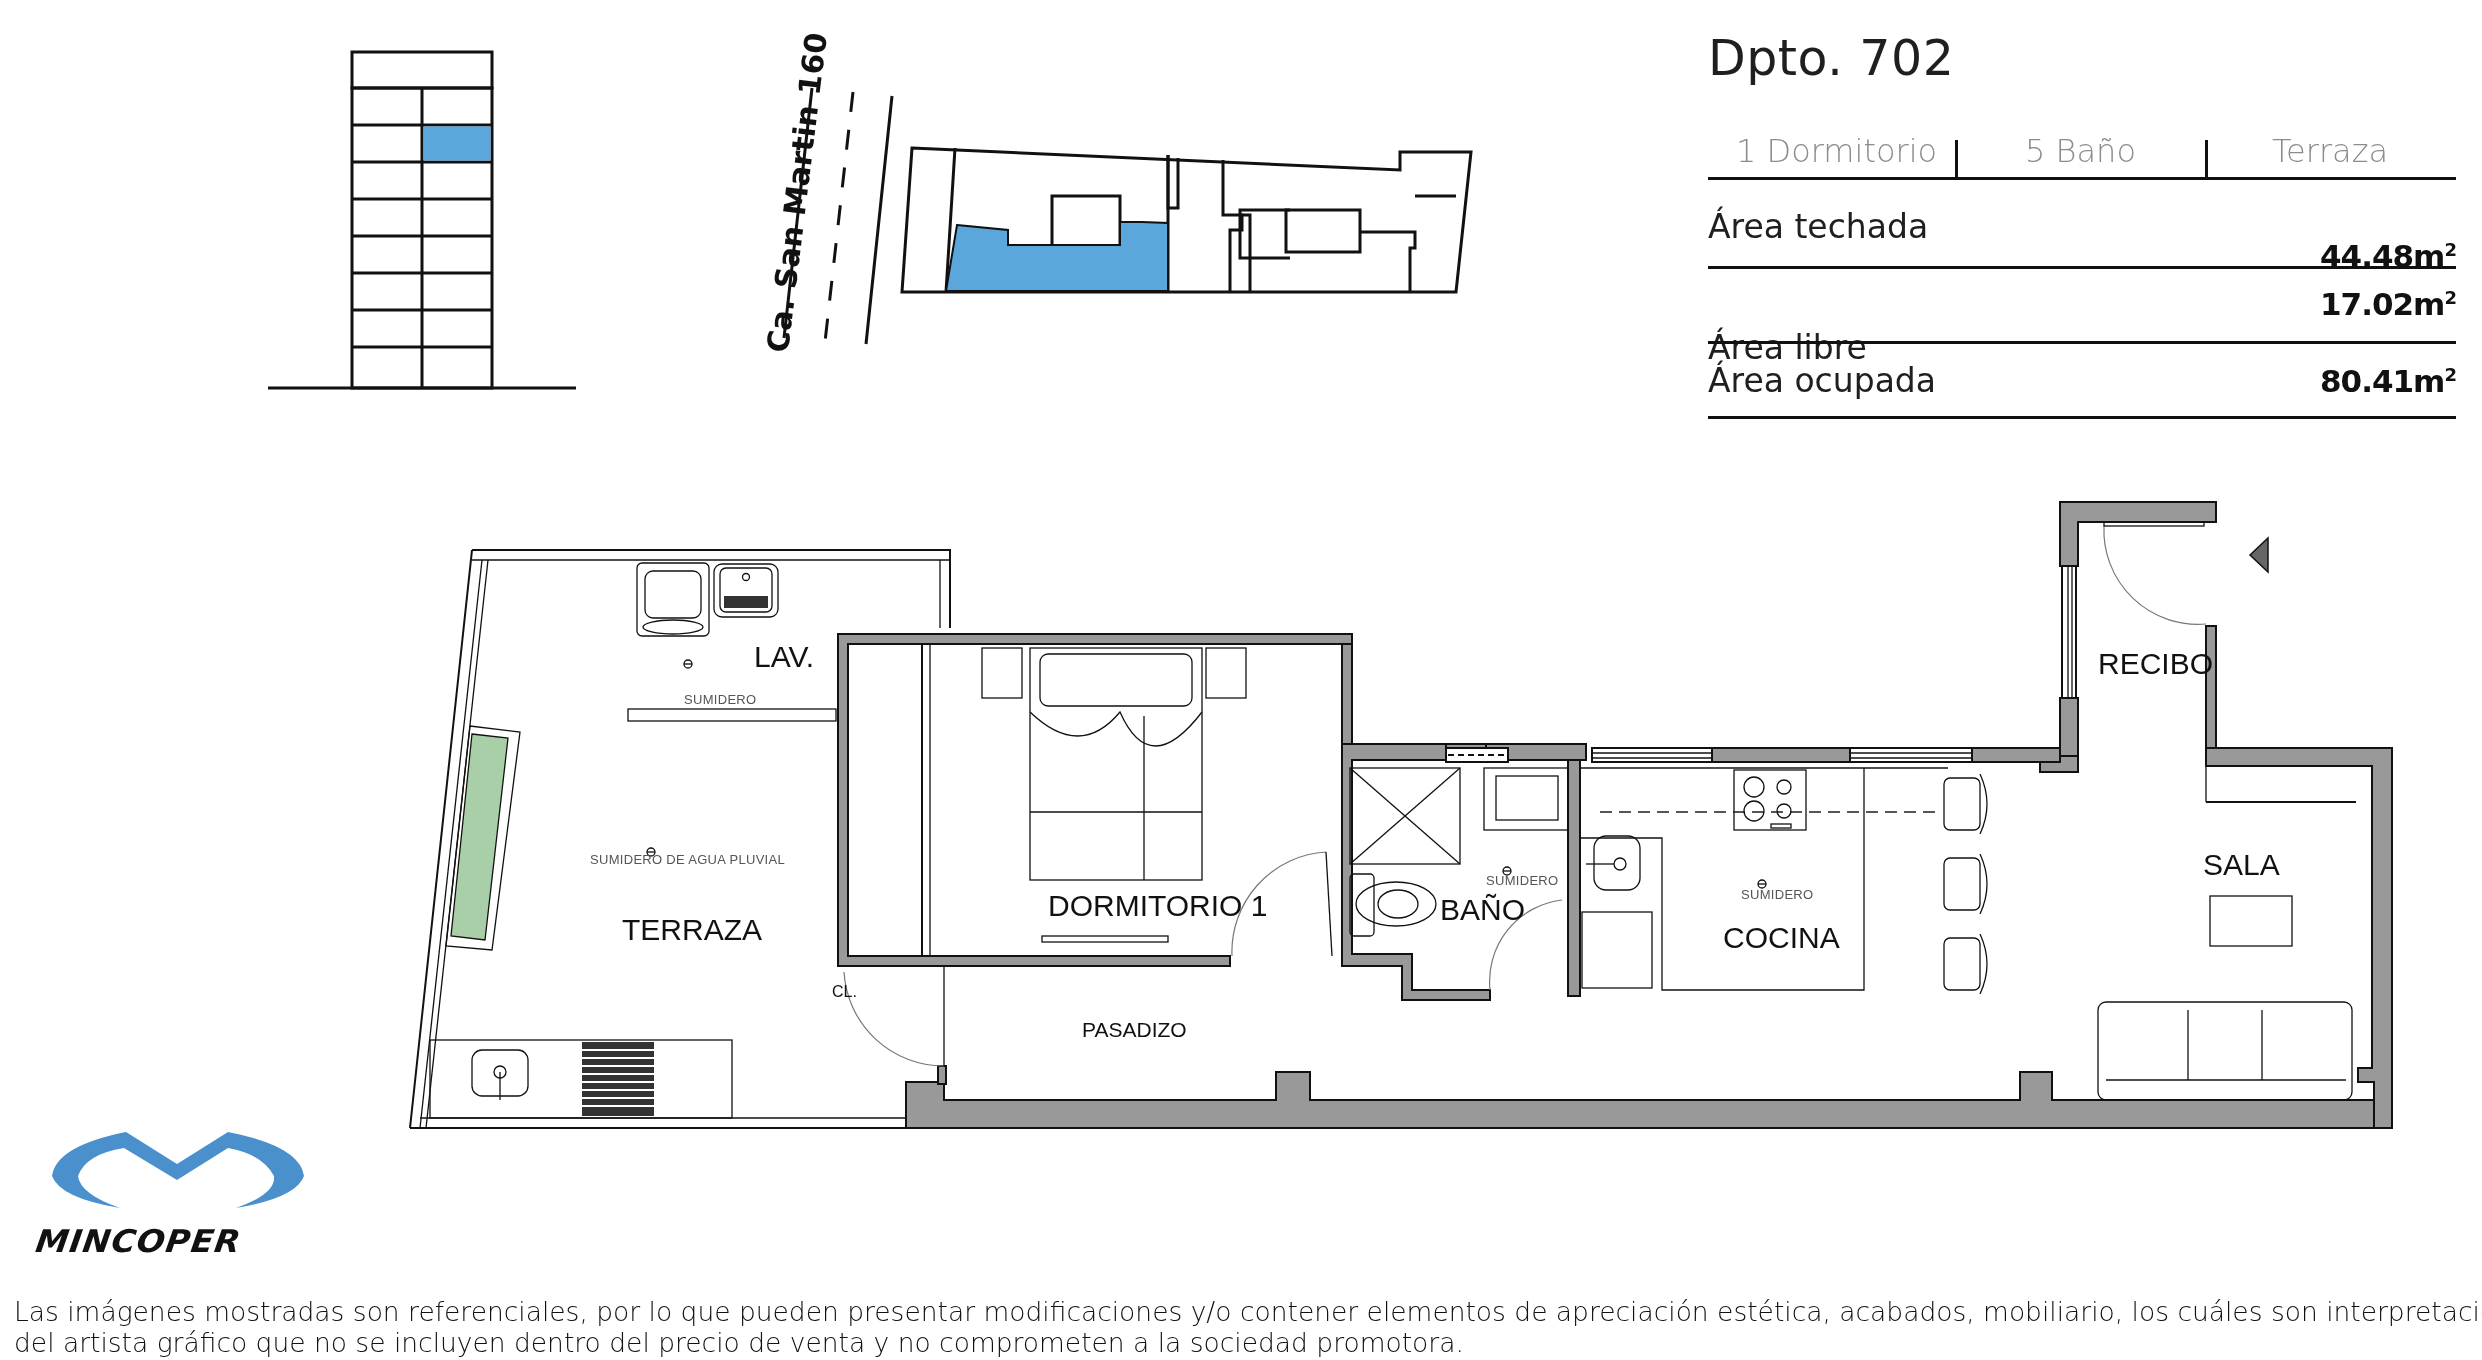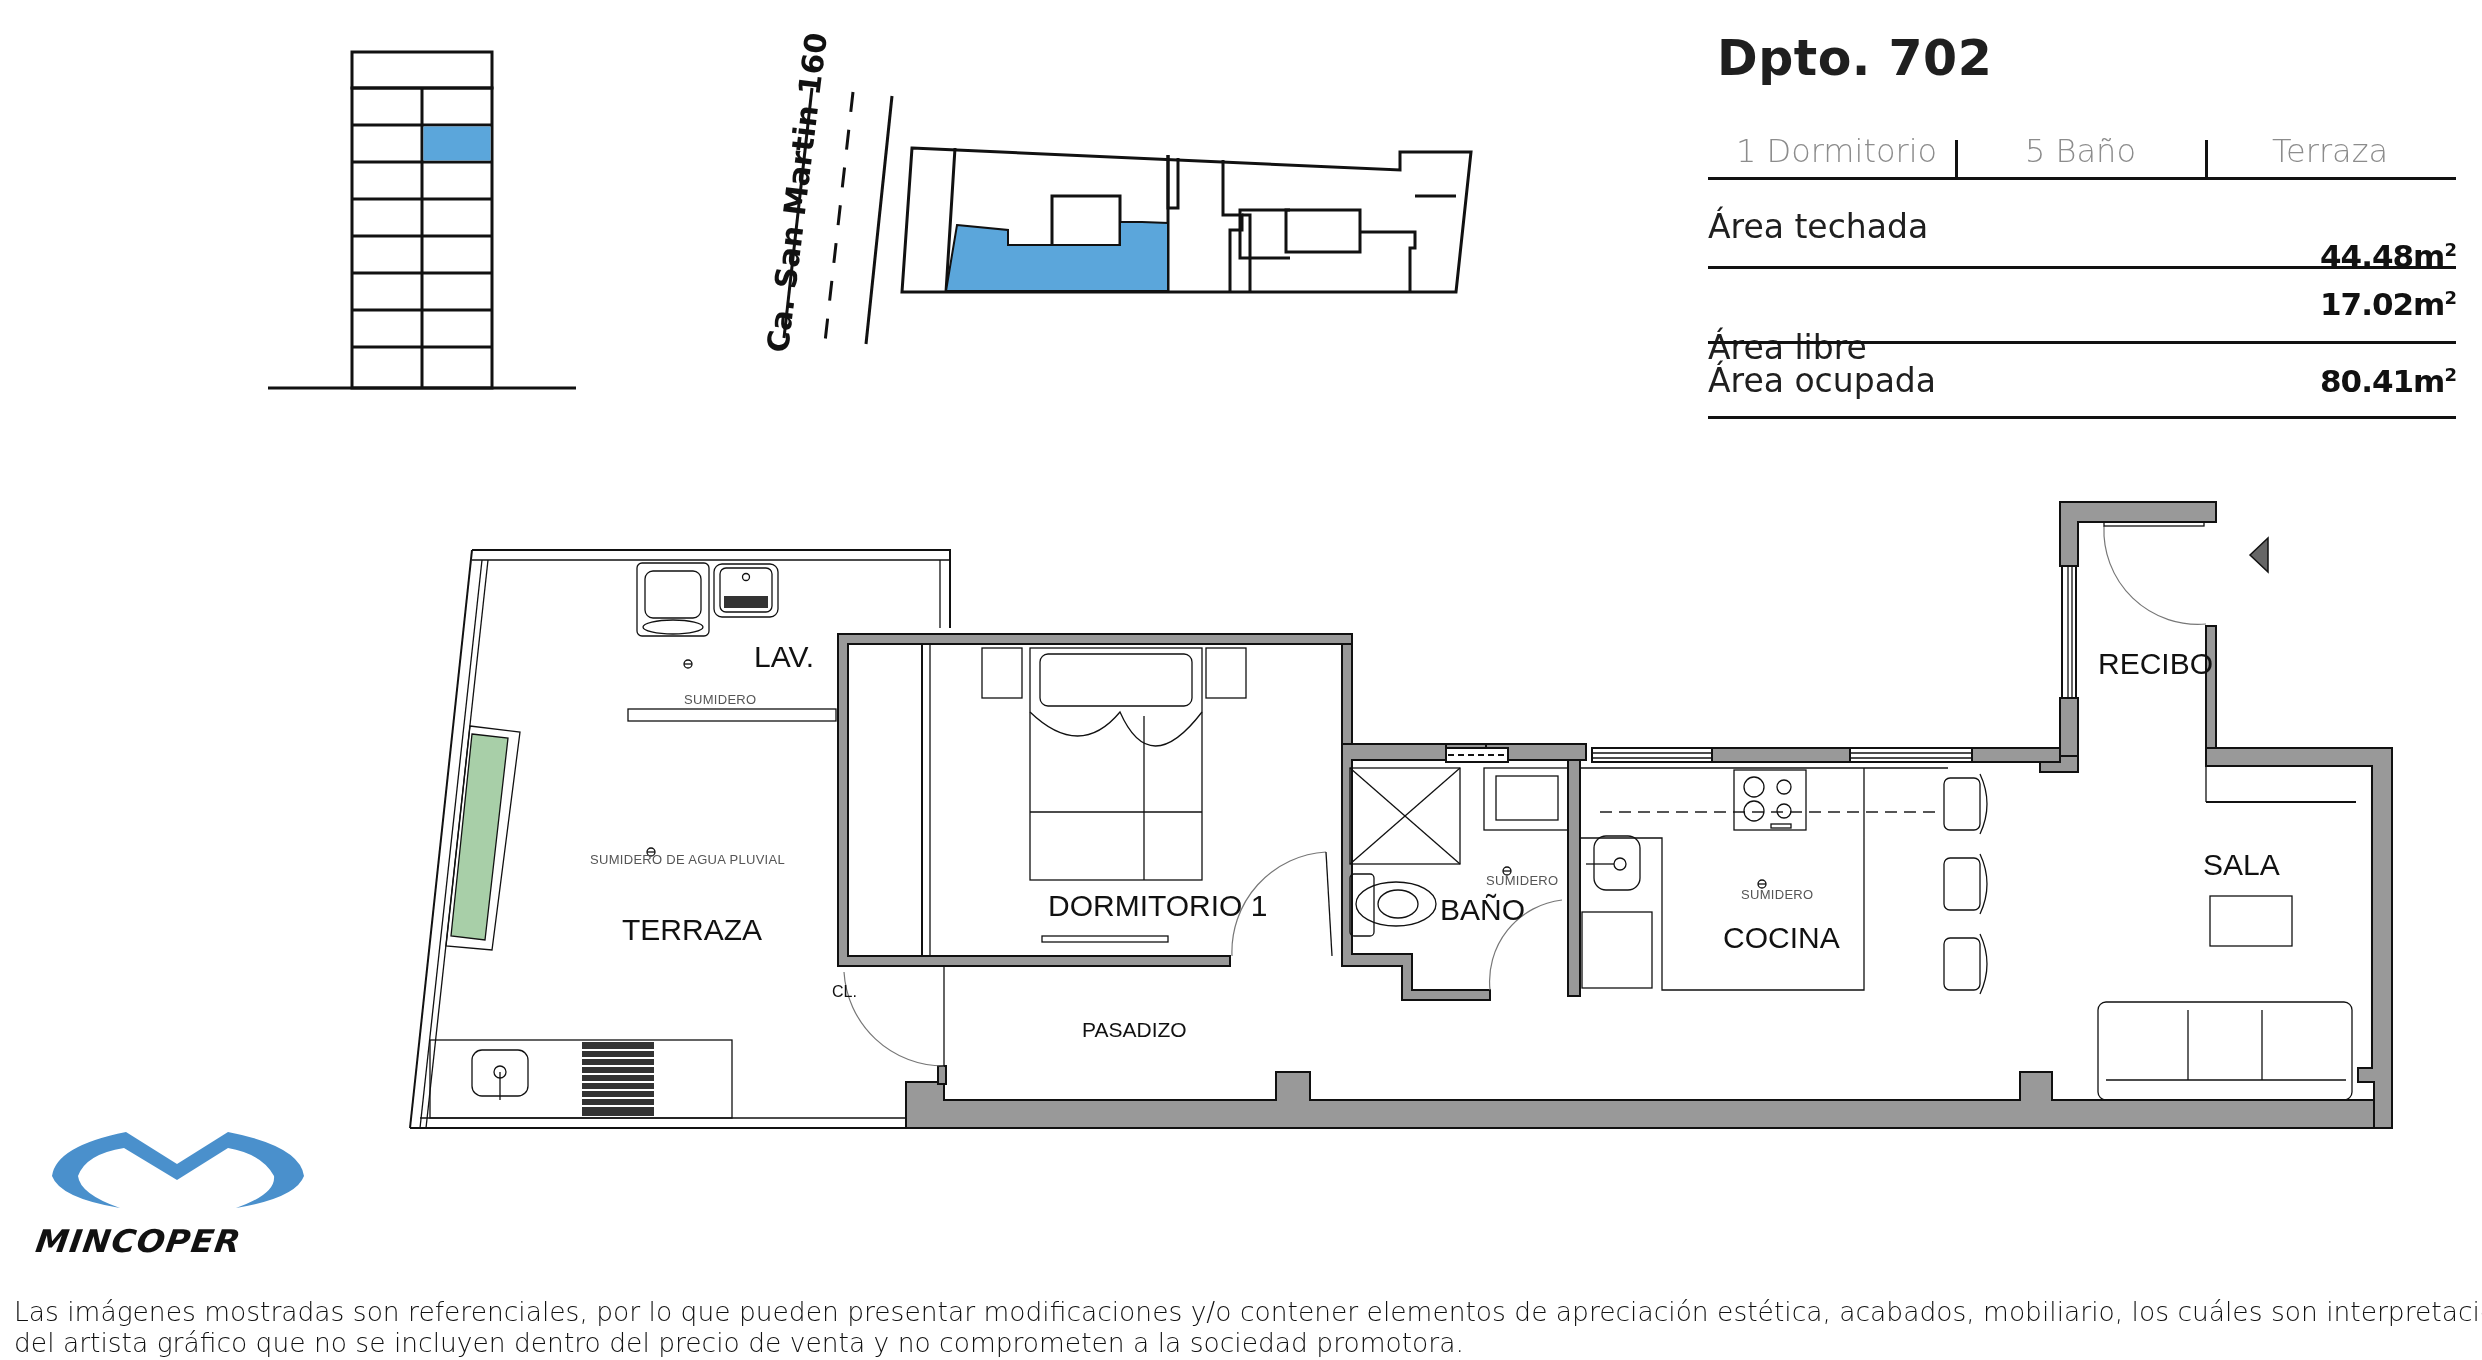--- a/index.html
+++ b/index.html
@@ -1,19 +1,19 @@
 <!DOCTYPE html>
 <html><head>
 <meta charset="utf-8">
 <style>
   html,body{margin:0;padding:0;background:#fff;}
   body{width:2482px;height:1360px;position:relative;overflow:hidden;font-family:"DejaVu Sans","Liberation Sans",sans-serif;color:#1a1a1a;}
   .abs{position:absolute;}
   svg{position:absolute;left:0;top:0;}
-  .title{left:1708px;top:30px;font-size:49px;font-weight:bold;color:#1f1f1f;letter-spacing:0.5px;font-family:"DejaVu Sans",sans-serif;margin-left:9px;}
+  .title{left:1708px;top:30px;font-size:49px;font-weight:normal;color:#1f1f1f;letter-spacing:0.5px;font-family:"DejaVu Sans",sans-serif;}
   .feat{top:132px;font-size:32px;color:#8c8c8c;font-family:"DejaVu Sans",sans-serif;font-weight:200;}
   .arow-label{left:1708px;font-size:33px;color:#1f1f1f;font-family:"DejaVu Sans",sans-serif;}
   .arow-val{right:(0);font-size:31px;font-weight:bold;color:#111;font-family:"DejaVu Sans",sans-serif;letter-spacing:-1px;}
   .arow-val sup{font-size:18px;font-weight:bold;}
   .room{font-family:"Liberation Sans",sans-serif;color:#111;}
   .room-lg{font-size:30px;}
   .tiny{font-family:"Liberation Sans",sans-serif;font-size:13px;color:#555;letter-spacing:0.3px;margin-top:17px;}
   .disclaimer{left:14px;font-size:26.5px;color:#111;font-family:"DejaVu Sans",sans-serif;font-weight:200;white-space:nowrap;}
   .logo-text{left:36px;top:1222px;font-size:33px;font-weight:bold;font-style:italic;color:#111;font-family:"DejaVu Sans",sans-serif;letter-spacing:1px;transform:skewX(-8deg) scaleY(0.95);}
 </style>

